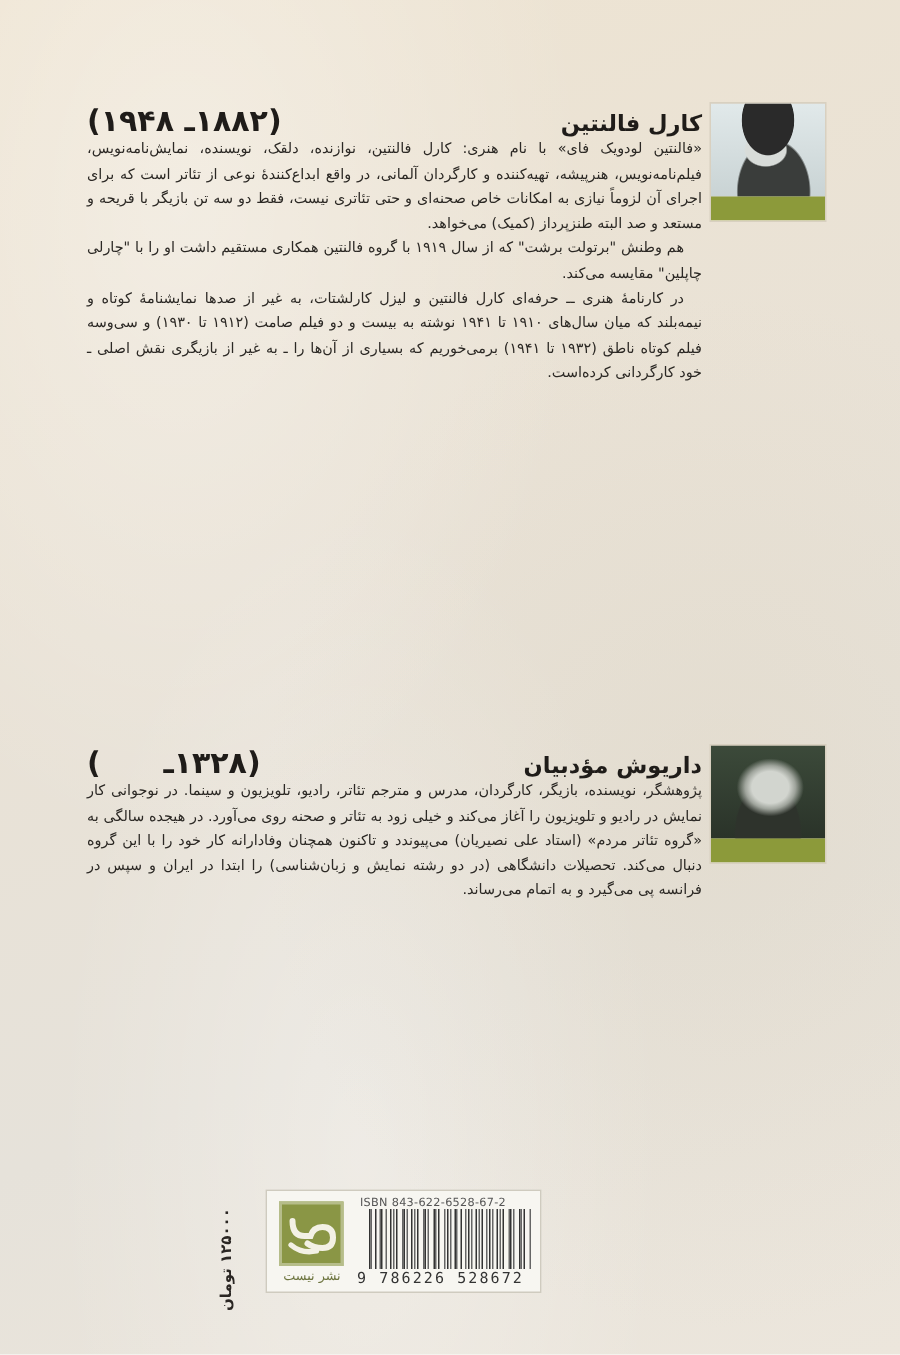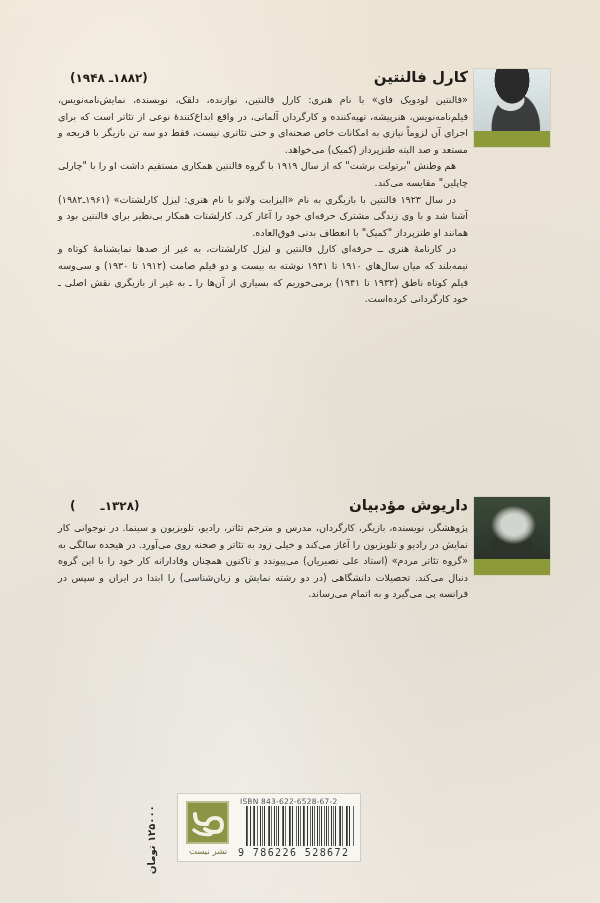--- a/index.html
+++ b/index.html
@@ -9,21 +9,21 @@
         radial-gradient(ellipse at 20% 15%, rgba(255,255,255,0.35), transparent 40%),
         radial-gradient(ellipse at 80% 60%, rgba(220,210,190,0.35), transparent 45%),
         radial-gradient(ellipse at 40% 85%, rgba(255,255,255,0.3), transparent 40%),
         linear-gradient(160deg, #eee4d2 0%, #e9e2d6 40%, #e6e2da 70%, #ece6dc 100%);
       font-family: "DejaVu Sans", sans-serif;
       color:#2b2824;
     }
     .section { position:absolute; left:58px; width:410px; direction:rtl; }
     .head { display:flex; justify-content:space-between; align-items:baseline; direction:rtl; height:24px; }
     .name { font-size:15px; font-weight:bold; color:#1f1c19;text-align:right; }
-    .dates { font-size:12px; font-weight:bold; direction:rtl; color:#1f1c19;margin-left:12px; }
+    .dates { font-size:20px; font-weight:bold; direction:rtl; color:#1f1c19; }
     .para { font-size:9.6px; line-height:16.6px; text-align:justify; margin:0; text-indent:12px; }
     .para.first { text-indent:0; }
     .portrait {
       position:absolute; width:76px; height:78px; left:474px;
       box-shadow:0 0 0 1px #d8d0c0;
       overflow:hidden;
     }
     .portrait .photo { position:absolute; left:0; top:0; width:76px; height:62px; }
     .portrait .band { position:absolute; left:0; bottom:0; width:76px; height:16px; background:#8c9a3a; }
     .p1 .photo { background:
@@ -62,21 +62,20 @@
   <div class="photo"></div>
   <div class="band"></div>
 </div>
 <div class="section" style="top:68px;">
   <div class="head">
     <span class="name">کارل فالنتین</span>
     <span class="dates">(۱۸۸۲ـ ۱۹۴۸)</span>
   </div>
   <p class="para first">«فالنتین لودویک فای» با نام هنری: کارل فالنتین، نوازنده، دلقک، نویسنده، نمایش‌نامه‌نویس، فیلم‌نامه‌نویس، هنرپیشه، تهیه‌کننده و کارگردان آلمانی، در واقع ابداع‌کنندهٔ نوعی از تئاتر است که برای اجرای آن لزوماً نیازی به امکانات خاص صحنه‌ای و حتی تئاتری نیست، فقط دو سه تن بازیگر با قریحه و مستعد و صد البته طنزپرداز (کمیک) می‌خواهد.</p>
   <p class="para">هم وطنش "برتولت برشت" که از سال ۱۹۱۹ با گروه فالنتین همکاری مستقیم داشت او را با "چارلی چاپلین" مقایسه می‌کند.</p>
-  <p class="para">در سال ۱۹۲۳ فالنتین با بازیگری به نام «الیزابت ولانو با نام هنری: لیزل کارلشتات» (۱۹۶۱ـ۱۹۸۲) آشنا شد و با وی زندگی مشترک حرفه‌ای خود را آغاز کرد. کارلشتات همکار بی‌نظیر برای فالنتین بود و همانند او طنزپرداز "کمیک" با انعطاف بدنی فوق‌العاده.</p>
   <p class="para">در کارنامهٔ هنری ــ حرفه‌ای کارل فالنتین و لیزل کارلشتات، به غیر از صدها نمایشنامهٔ کوتاه و نیمه‌بلند که میان سال‌های ۱۹۱۰ تا ۱۹۴۱ نوشته به بیست و دو فیلم صامت (۱۹۱۲ تا ۱۹۳۰) و سی‌وسه فیلم کوتاه ناطق (۱۹۳۲ تا ۱۹۴۱) برمی‌خوریم که بسیاری از آن‌ها را ـ به غیر از بازیگری نقش اصلی ـ خود کارگردانی کرده‌است.</p>
 </div>
 
 <div class="portrait p2" style="top:497px;">
   <div class="photo"></div>
   <div class="band"></div>
 </div>
 <div class="section" style="top:496px;">
   <div class="head">
     <span class="name">داریوش مؤدبیان</span>

